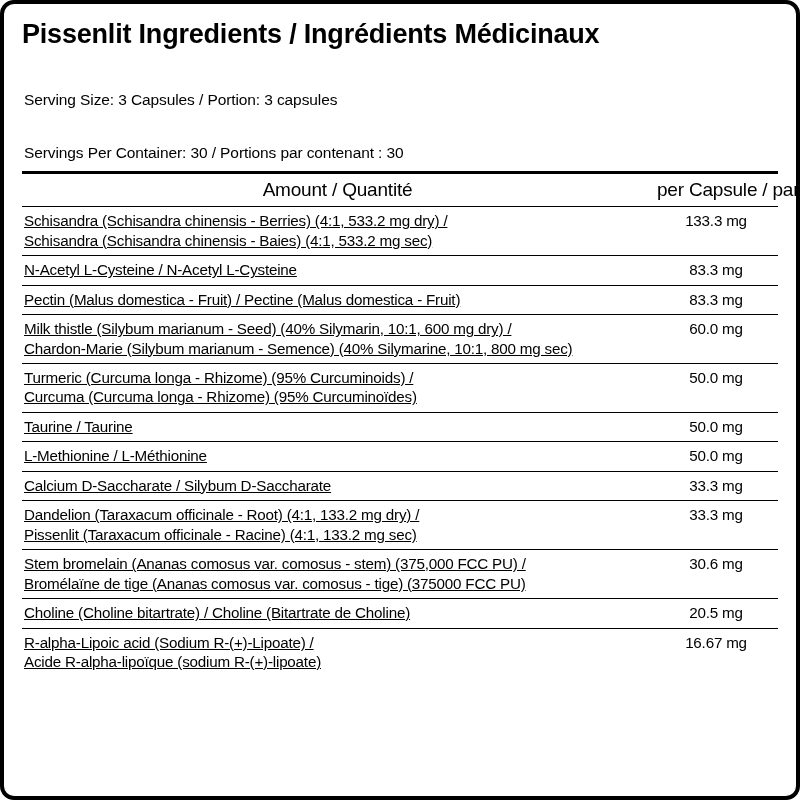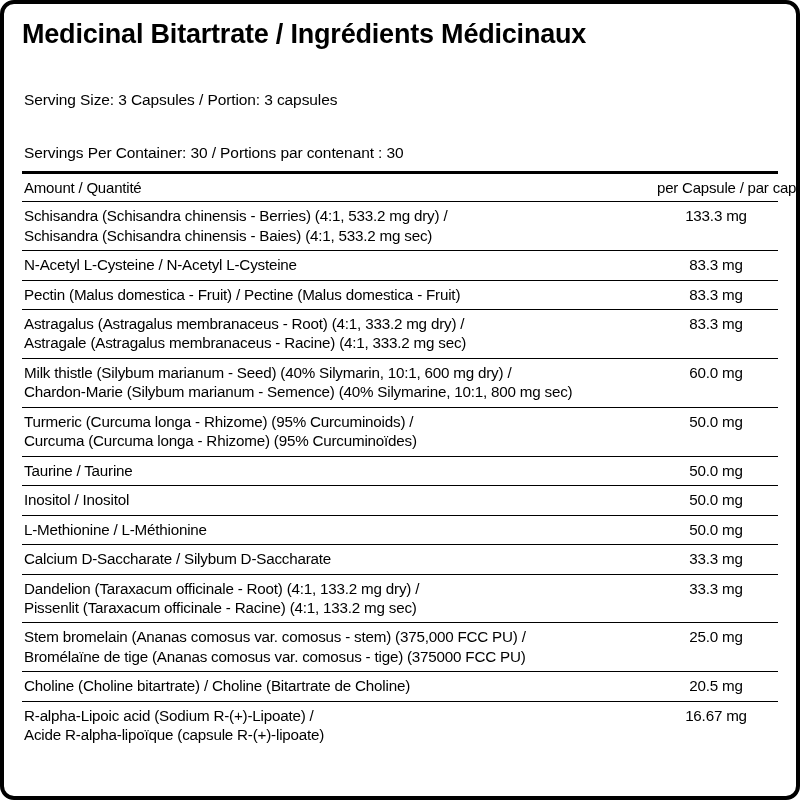--- a/index.html
+++ b/index.html
@@ -65,40 +65,42 @@
   }
   .col-amt {
     width: 118px;
     text-align: center;
     padding-right: 3px;
     white-space: nowrap;
   }
   .head-row td {
     padding-top: 4px;
     padding-bottom: 4px;
-    font-size: 15px;
+    font-size: 19px;
+    text-align: center;
   }
   .row-sep td {
     border-top: 1.5px solid #000000;
     margin-top: 32px;
   }
   .nm-line {
     display: block;
     white-space: nowrap;
+    text-decoration: underline;
   }
   .head-amt {
     text-align: right;
   }
 </style>
 </head>
 <body>
 
 <div class="panel">
 
-  <div class="title">Medicinal Bitartrate / Ingrédients Médicinaux</div>
+  <div class="title">Pissenlit Ingredients / Ingrédients Médicinaux</div>
 
   <div class="serving-line">Serving Size: 3 Capsules / Portion: 3 capsules</div>
   <div class="serving-line">Servings Per Container: 30 / Portions par contenant : 30</div>
 
   <div class="rule-thick"></div>
 
   <table>
     <tbody>
       <tr class="head-row">
         <td class="col-name">Amount  / Quantité</td>
@@ -125,48 +127,35 @@
           <td class="col-amt">83.3 mg</td>
         </tr>
         <tr class="row-sep">
           <td class="col-name">
             <span class="nm-line">Pectin (Malus domestica - Fruit) / Pectine (Malus domestica - Fruit)</span>
           </td>
           <td class="col-amt">83.3 mg</td>
         </tr>
         <tr class="row-sep">
           <td class="col-name">
-            <span class="nm-line">Astragalus (Astragalus membranaceus - Root) (4:1, 333.2 mg dry) /</span>
-            <span class="nm-line">Astragale (Astragalus membranaceus - Racine) (4:1, 333.2 mg sec)</span>
-          </td>
-          <td class="col-amt">83.3 mg</td>
-        </tr>
-        <tr class="row-sep">
-          <td class="col-name">
             <span class="nm-line">Milk thistle (Silybum marianum - Seed) (40% Silymarin, 10:1, 600 mg dry) /</span>
             <span class="nm-line">Chardon-Marie (Silybum marianum - Semence) (40% Silymarine, 10:1, 800 mg sec)</span>
           </td>
           <td class="col-amt">60.0 mg</td>
         </tr>
         <tr class="row-sep">
           <td class="col-name">
             <span class="nm-line">Turmeric (Curcuma longa - Rhizome) (95% Curcuminoids) /</span>
             <span class="nm-line">Curcuma (Curcuma longa - Rhizome) (95% Curcuminoïdes)</span>
           </td>
           <td class="col-amt">50.0 mg</td>
         </tr>
         <tr class="row-sep">
           <td class="col-name">
             <span class="nm-line">Taurine / Taurine</span>
-          </td>
-          <td class="col-amt">50.0 mg</td>
-        </tr>
-        <tr class="row-sep">
-          <td class="col-name">
-            <span class="nm-line">Inositol / Inositol</span>
           </td>
           <td class="col-amt">50.0 mg</td>
         </tr>
         <tr class="row-sep">
           <td class="col-name">
             <span class="nm-line">L-Methionine / L-Méthionine</span>
           </td>
           <td class="col-amt">50.0 mg</td>
         </tr>
         <tr class="row-sep">
@@ -180,31 +169,31 @@
             <span class="nm-line">Dandelion (Taraxacum officinale - Root) (4:1, 133.2 mg dry) /</span>
             <span class="nm-line">Pissenlit (Taraxacum officinale - Racine) (4:1, 133.2 mg sec)</span>
           </td>
           <td class="col-amt">33.3 mg</td>
         </tr>
         <tr class="row-sep">
           <td class="col-name">
             <span class="nm-line">Stem bromelain (Ananas comosus var. comosus - stem) (375,000 FCC PU) /</span>
             <span class="nm-line">Bromélaïne de tige (Ananas comosus var. comosus - tige) (375000 FCC PU)</span>
           </td>
-          <td class="col-amt">25.0 mg</td>
+          <td class="col-amt">30.6 mg</td>
         </tr>
         <tr class="row-sep">
           <td class="col-name">
             <span class="nm-line">Choline (Choline bitartrate) /  Choline (Bitartrate de Choline)</span>
           </td>
           <td class="col-amt">20.5 mg</td>
         </tr>
         <tr class="row-sep">
           <td class="col-name">
             <span class="nm-line">R-alpha-Lipoic acid (Sodium R-(+)-Lipoate) /</span>
-            <span class="nm-line">Acide R-alpha-lipoïque (capsule R-(+)-lipoate)</span>
+            <span class="nm-line">Acide R-alpha-lipoïque (sodium R-(+)-lipoate)</span>
           </td>
           <td class="col-amt">16.67 mg</td>
         </tr>
       </tbody>
   </table>
 
 </div>
 
 </body></html>

